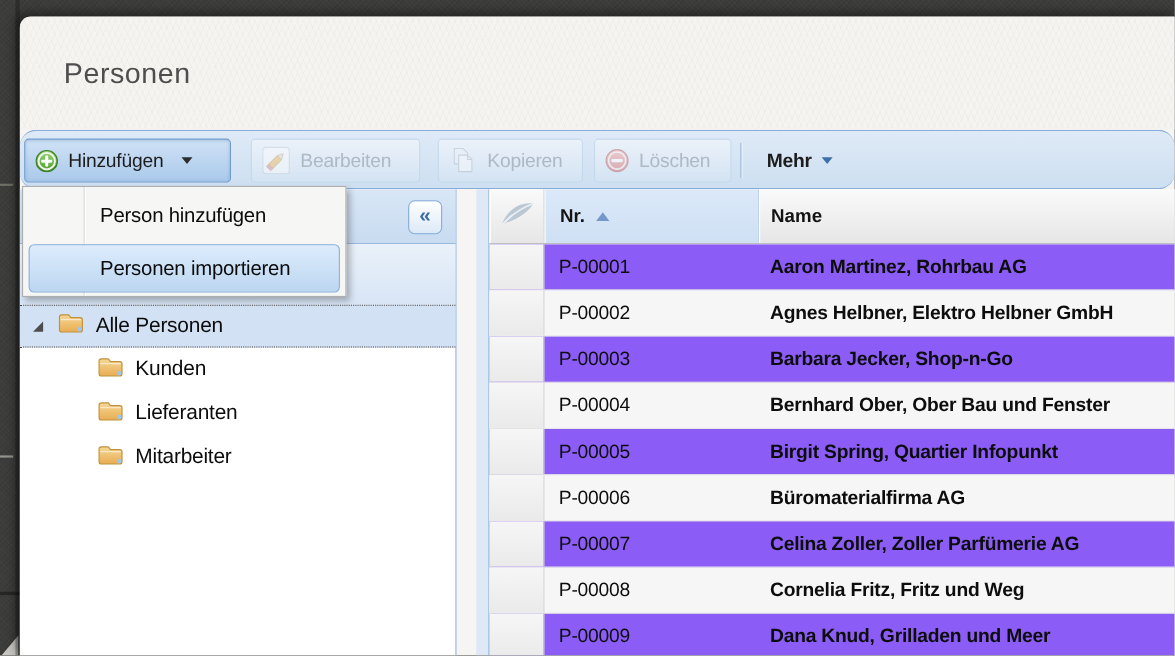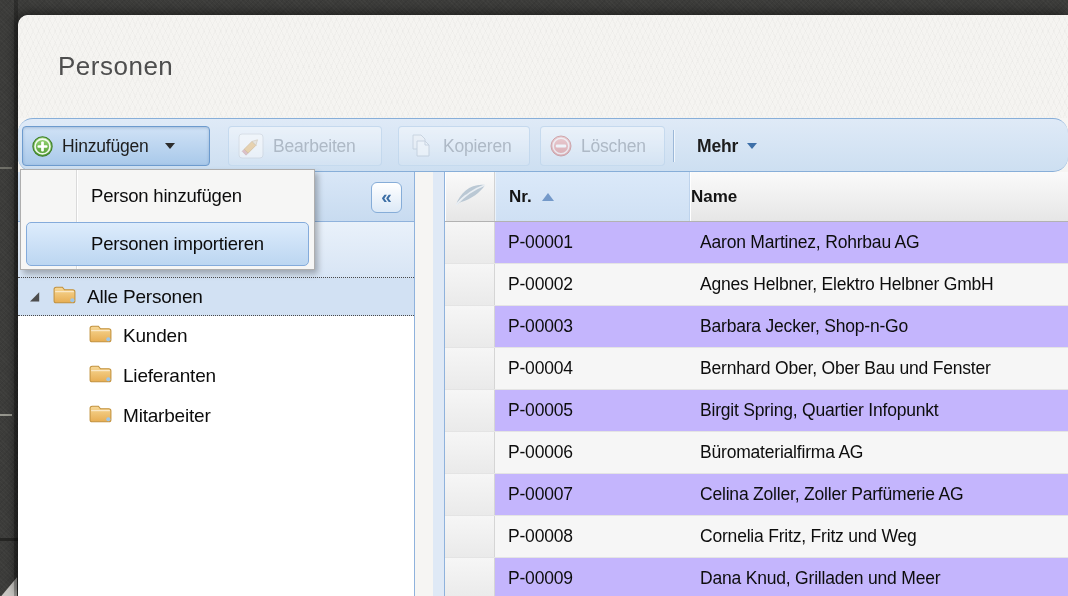--- a/index.html
+++ b/index.html
@@ -146,37 +146,37 @@
     background: linear-gradient(#fafafa, #e6e6e6);
     border-left: 1px solid #ffffff; border-right: 1px solid #d2d2d2;
     display: flex; align-items: center;
     font-size: 17px; font-weight: 600; color: #141414; cursor: pointer;
   }
   .hcol.c-icon { width: 50px; justify-content: center; }
   .hcol.c-nr   { width: 195px; padding-left: 13px;
     background: linear-gradient(#dcead9, #cfe0f4);
     background: linear-gradient(#dbe9f9, #cfe0f4);
     border-left: 1px solid #eaf2fb; border-right: 1px solid #bed3ec; }
-  .hcol.c-name { flex: 1; border-right: none; }
+  .hcol.c-name { flex: 1; padding-left: 10px; border-right: none; }
   .sort-asc {
     width: 0; height: 0; margin-left: 10px;
     border-left: 6px solid transparent; border-right: 6px solid transparent;
     border-bottom: 8px solid #7499c9;
   }
   .grid-body { position: absolute; left: 0; top: 50px; right: 0; bottom: 0; overflow: hidden; }
-  .grow { display: flex; height: 42px; border-bottom: 1px solid #e4e4e4; background: #c4b5fd; cursor: pointer; }
+  .grow { display: flex; height: 42px; border-bottom: 1px solid #e4e4e4; background: #8b5cf6; cursor: pointer; }
   .grid-body div.grow:nth-of-type(even) { background: #f6f6f6; }
   .cell { display: flex; align-items: center; font-size: 17.5px; color: #0d0d0d; letter-spacing: -0.2px; }
   .cell.gutter {
     width: 50px;
     background: linear-gradient(#f6f6f6, #eaeaea);
     border-right: 1px solid #d5d5d5;
   }
   .cell.nr { width: 195px; padding-left: 13px; }
-  .cell.name { flex: 1; padding-left: 10px; }
+  .cell.name { flex: 1; padding-left: 10px; font-weight: bold; }
 
   
   .menu {
     position: absolute; left: 20px; top: 169px; width: 295px; height: 101px;
     background: #f6f6f5; border: 1px solid #aeaeae;
     box-shadow: 3px 4px 6px rgba(0,0,0,.28);
     z-index: 50;
   }
   .menu .gutter-line {
     position: absolute; left: 55px; top: 0; bottom: 0; width: 0;

